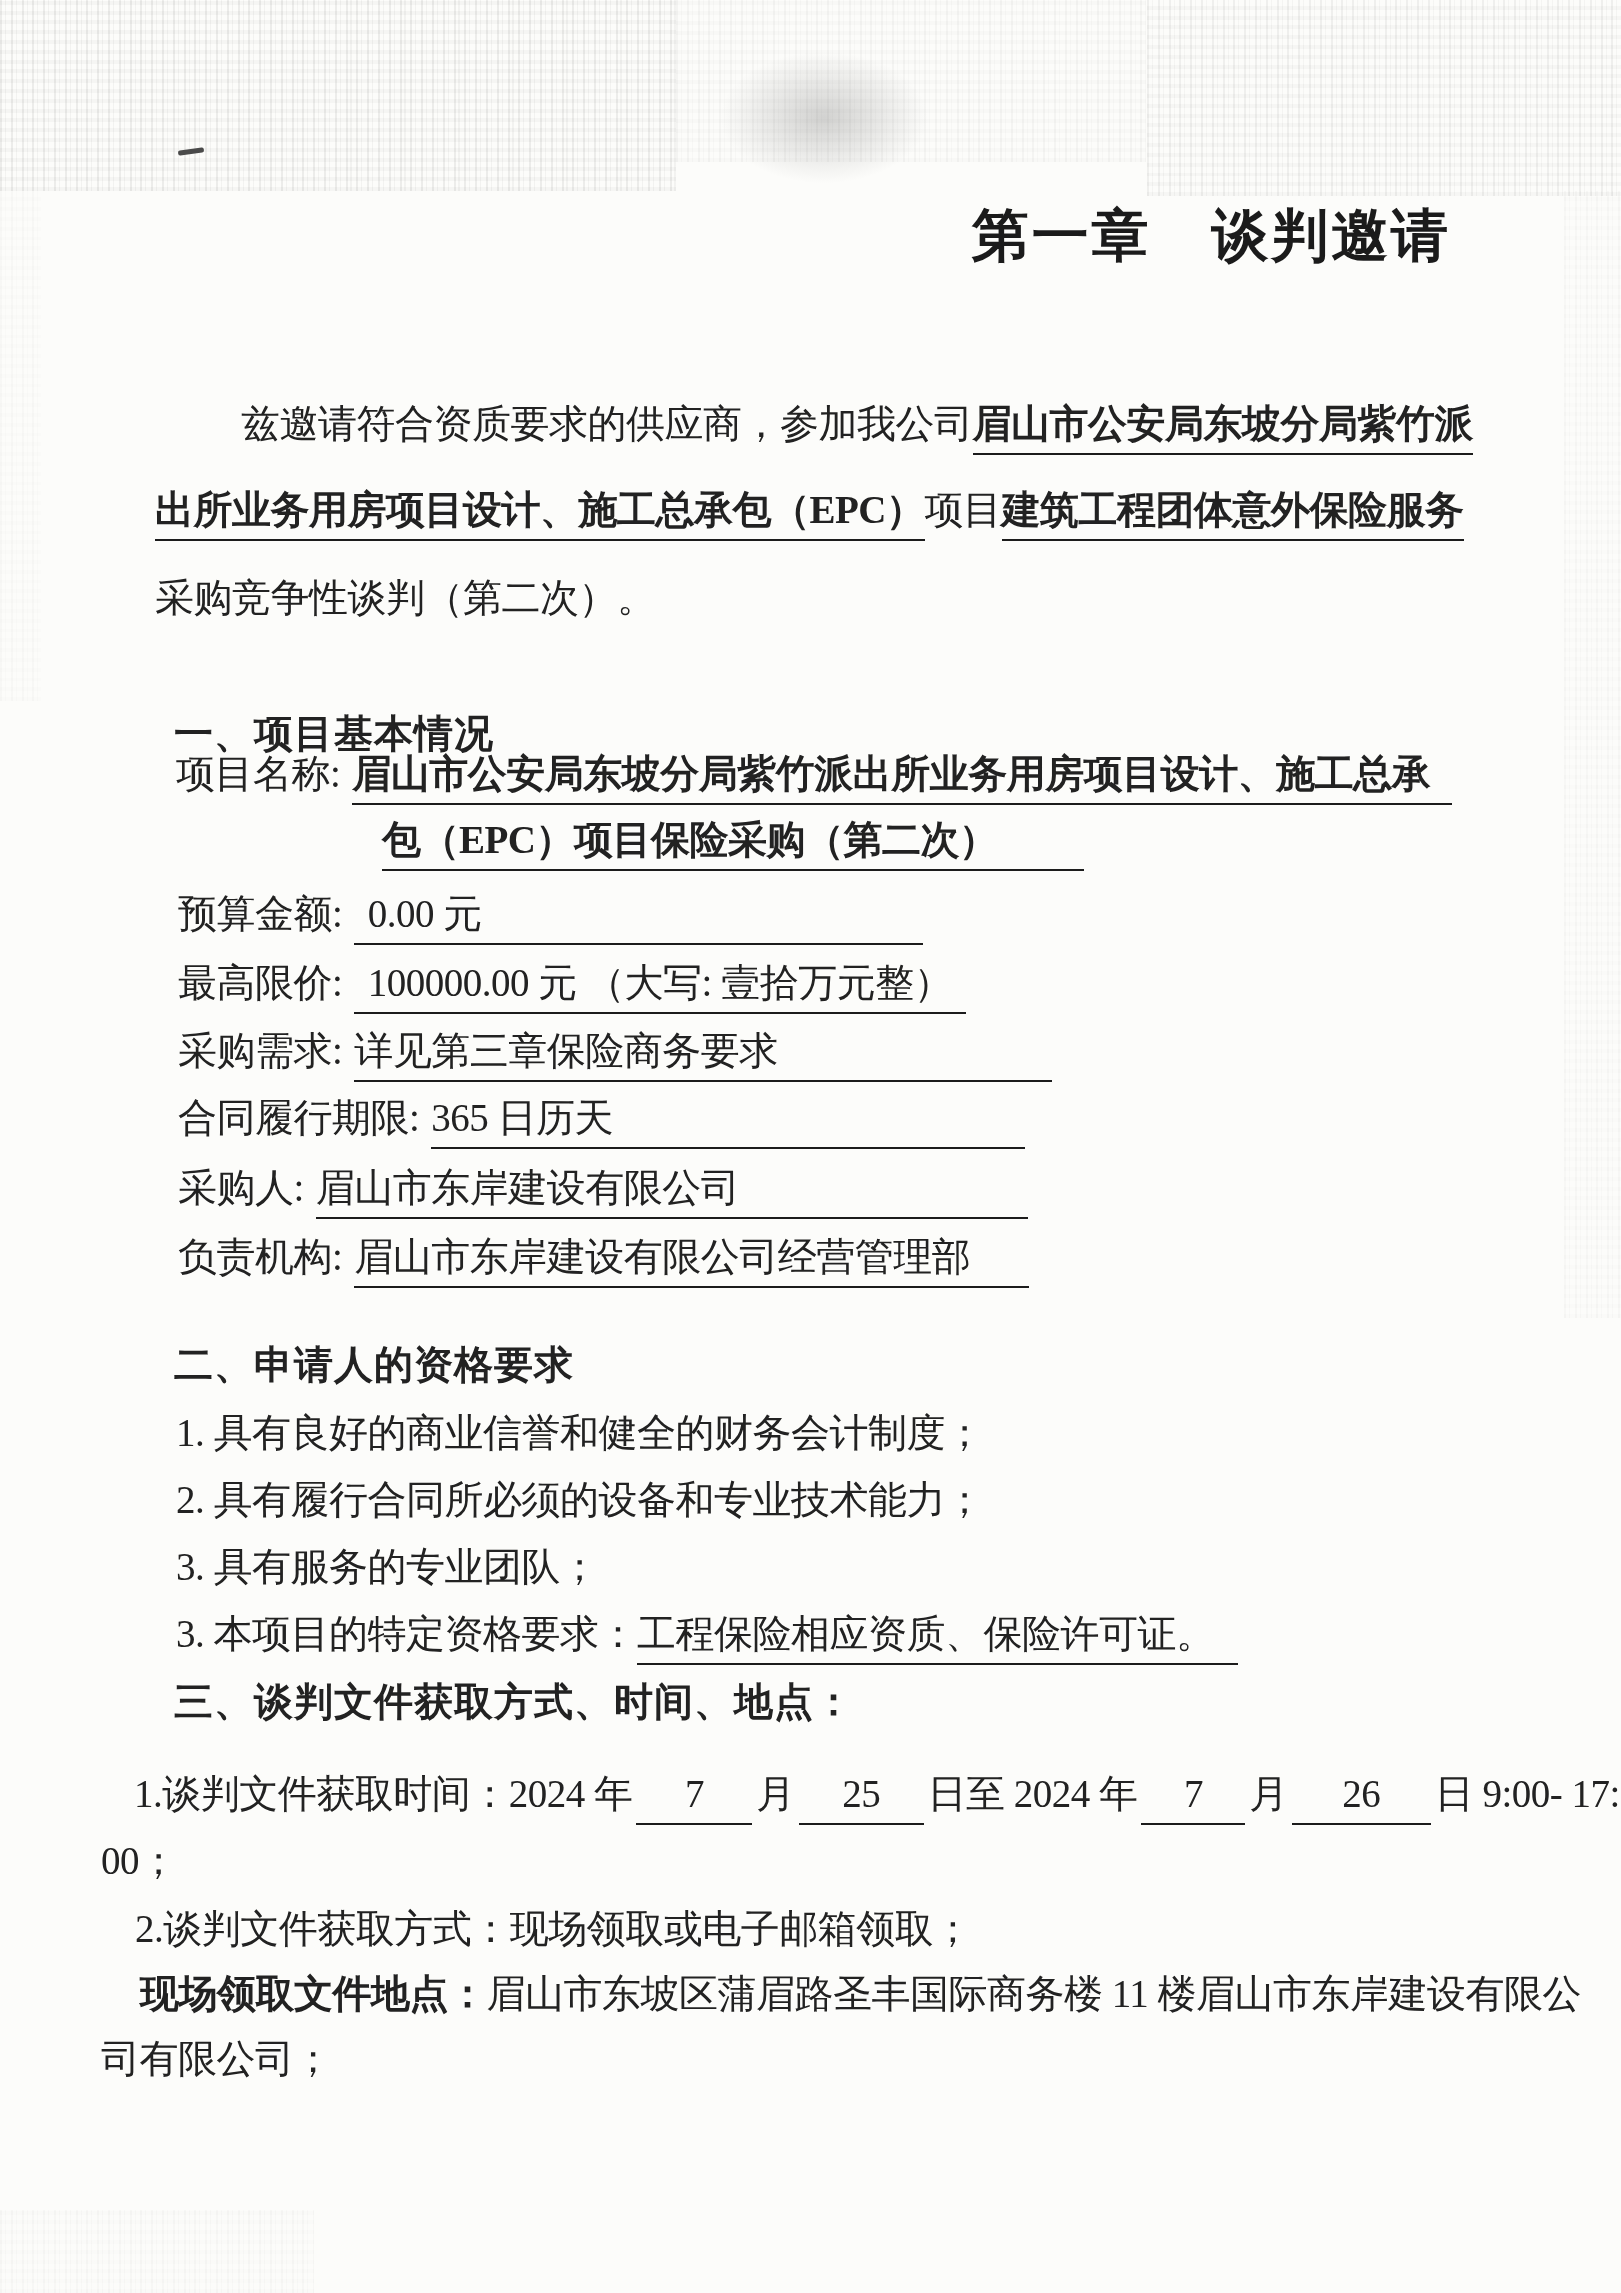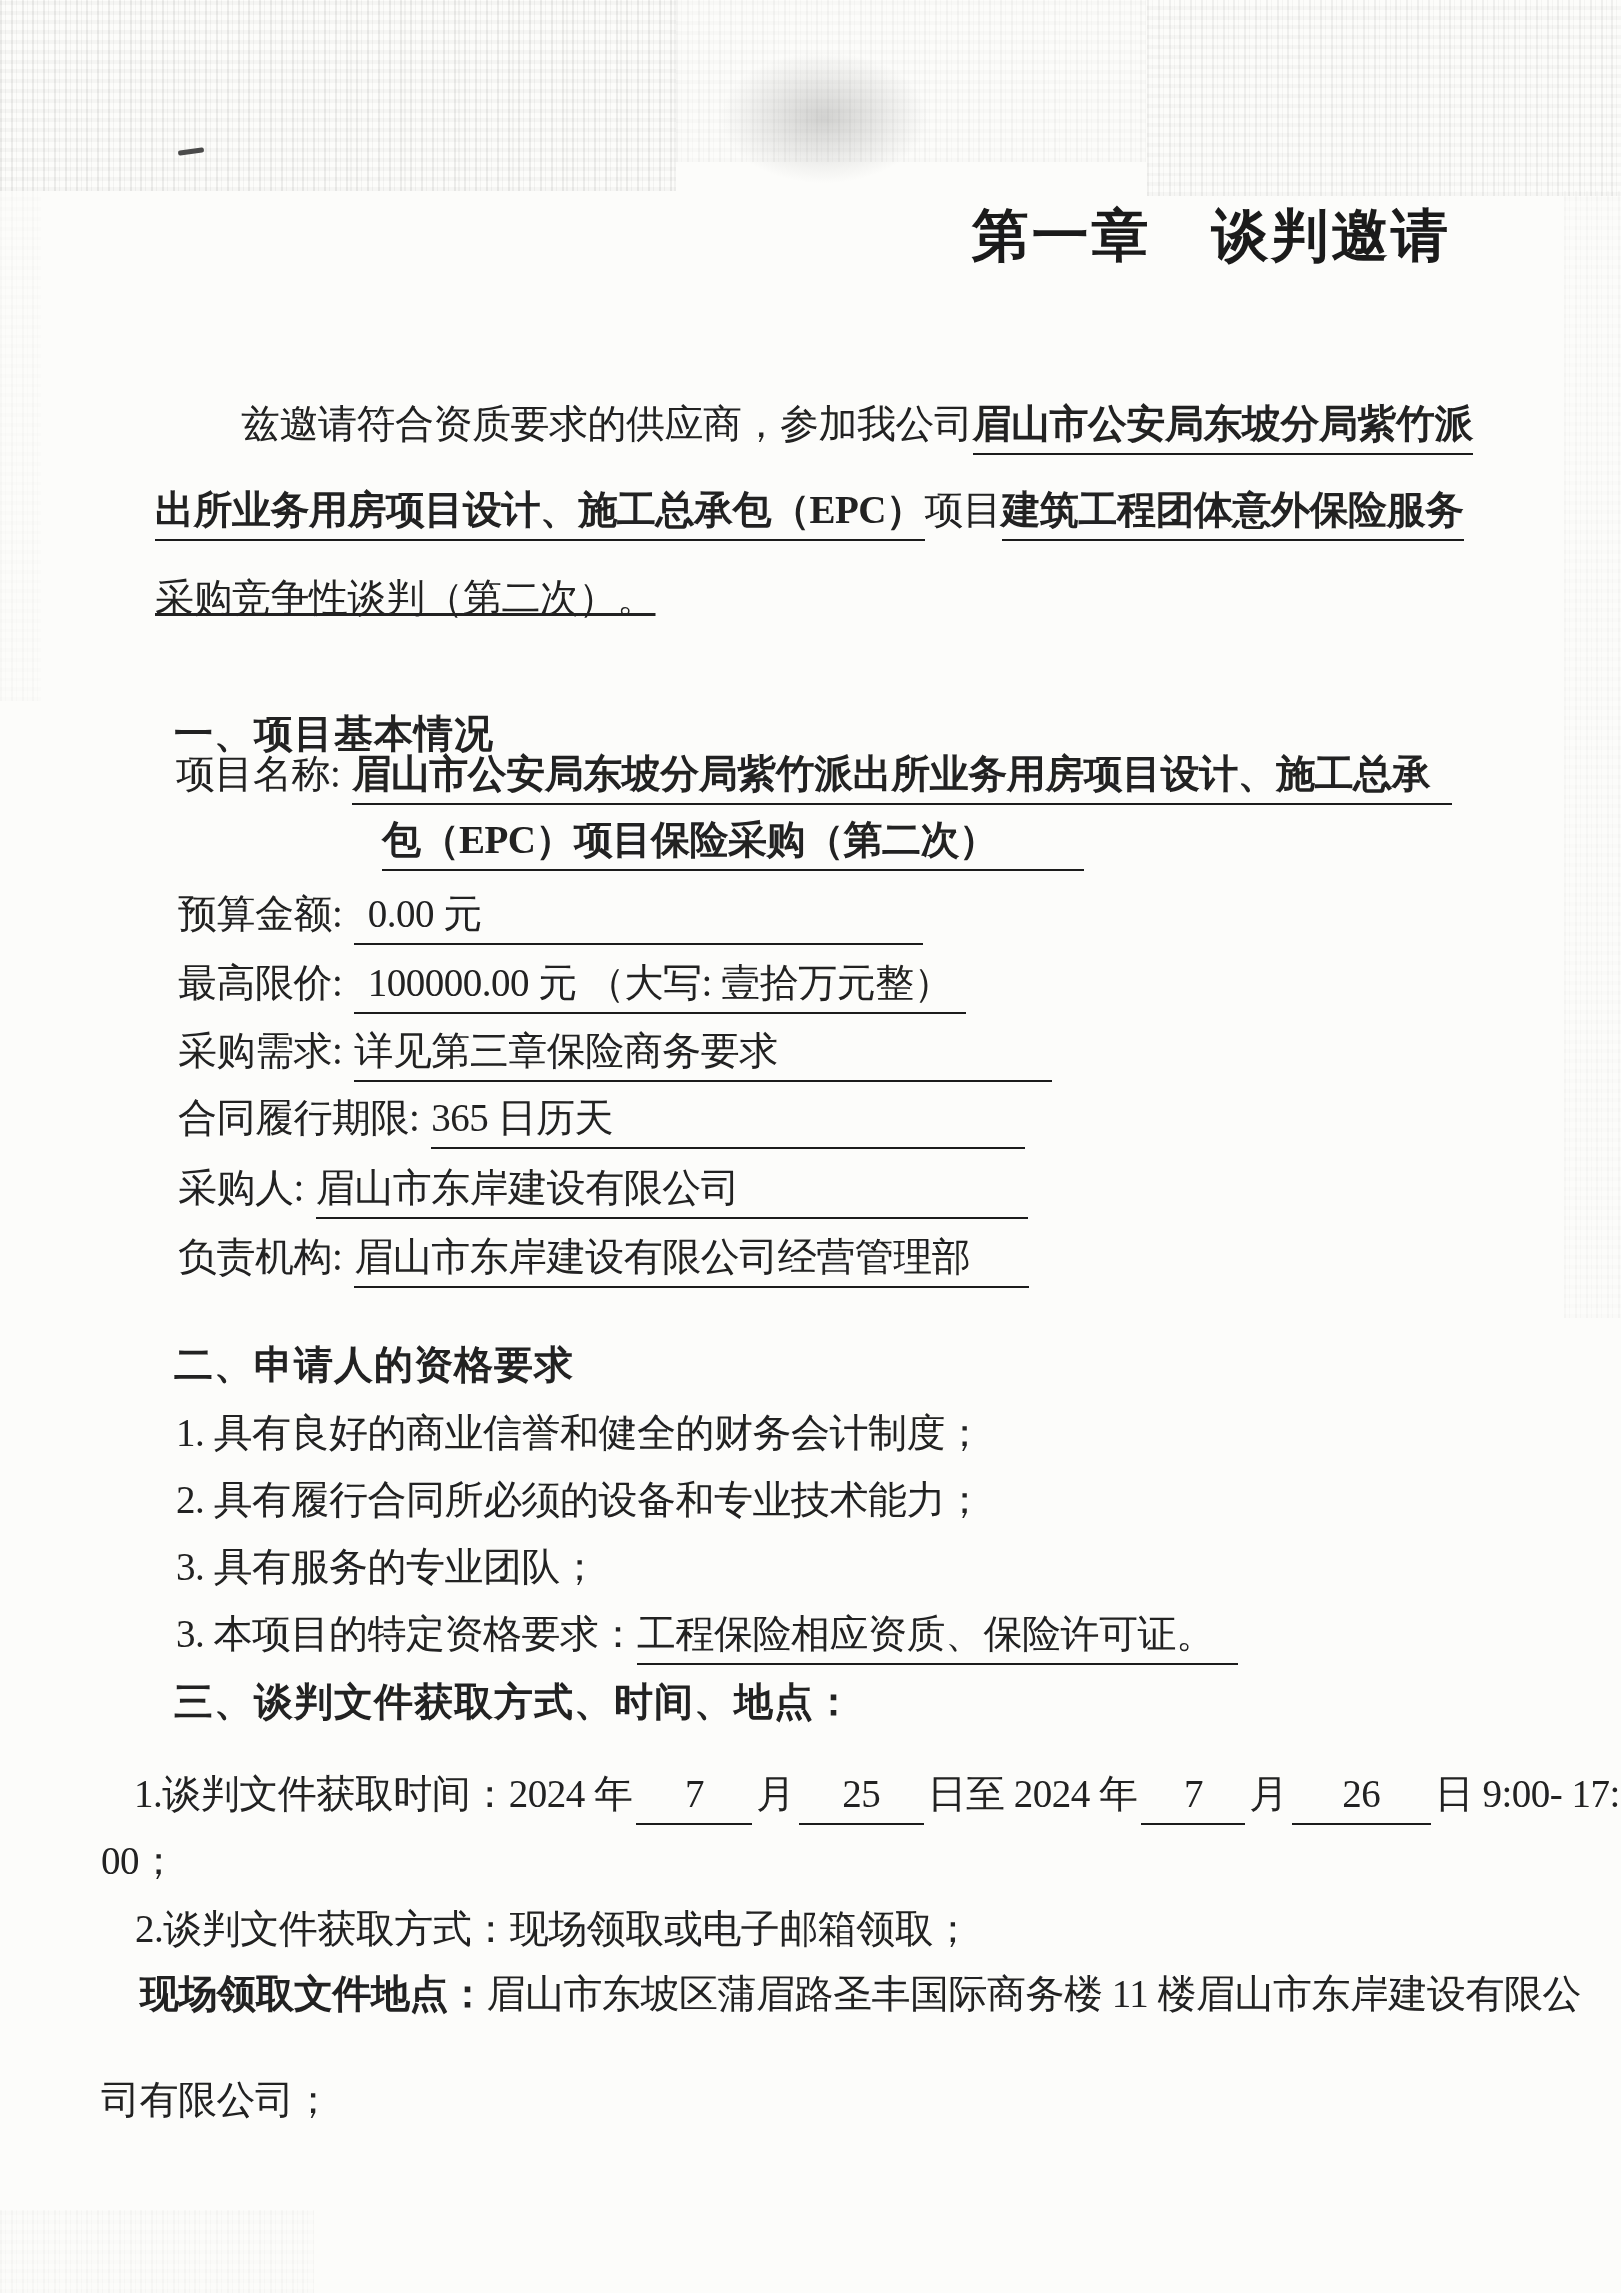--- a/index.html
+++ b/index.html
@@ -59,21 +59,21 @@
   <div class="noise" id="speck"></div>
 
   <div class="abs title" style="left:0;top:200px;text-align:right;">第一章　谈判邀请</div>
 
   <div class="abs intro" style="left:241px;top:400px;">
     <span>兹邀请符合资质要求的供应商，参加我公司</span><span class="b u">眉山市公安局东坡分局紫竹派</span>
   </div>
   <div class="abs intro" style="left:155px;top:486px;">
     <span class="b u">出所业务用房项目设计、施工总承包（EPC）</span><span>项目</span><span class="b u">建筑工程团体意外保险服务</span>
   </div>
-  <div class="abs intro" style="left:155px;top:574px;text-decoration:underline;">
+  <div class="abs intro" style="left:155px;top:574px;">
     <span>采购竞争性谈判（第二次）。</span>
   </div>
 
   <div class="abs body hei" style="left:174px;top:1339px; top:698px;margin-top:12px;">一、项目基本情况</div>
 
   <div class="abs body" style="left:176px;top:750px;">
     <span class="vlabel">项目名称:</span><span class="b u" style="padding-right:21.6px;">眉山市公安局东坡分局紫竹派出所业务用房项目设计、施工总承</span>
   </div>
   <div class="abs body" style="left:382px;top:816px;">
     <span class="b u" style="padding-right:86px;">包（EPC）项目保险采购（第二次）</span>
@@ -111,16 +111,16 @@
   <div class="abs body" style="left:134px;top:1770px;">
     <span>1.谈判文件获取时间：2024 年</span><span class="bl" style="width:116px;">7</span><span>月</span><span class="bl" style="width:125px;">25</span><span>日至 2024 年</span><span class="bl" style="width:104px;">7</span><span>月</span><span class="bl" style="width:139px;">26</span><span>日 9:00- 17:</span>
   </div>
   <div class="abs body" style="left:101px;top:1837px;">00；</div>
 
   <div class="abs body" style="left:135px;top:1905px;">2.谈判文件获取方式：现场领取或电子邮箱领取；</div>
 
   <div class="abs body" style="left:140px;top:1970px;">
     <span class="hei" style="letter-spacing:-0.5px;">现场领取文件地点：</span><span>眉山市东坡区蒲眉路圣丰国际商务楼 11 楼眉山市东岸建设有限公</span>
   </div>
-  <div class="abs body" style="left:101px;top:2035px;margin-top:41px;">司有限公司；</div>
+  <div class="abs body" style="left:101px;top:2035px;">司有限公司；</div>
 
 </div>
 
 
 </body></html>

